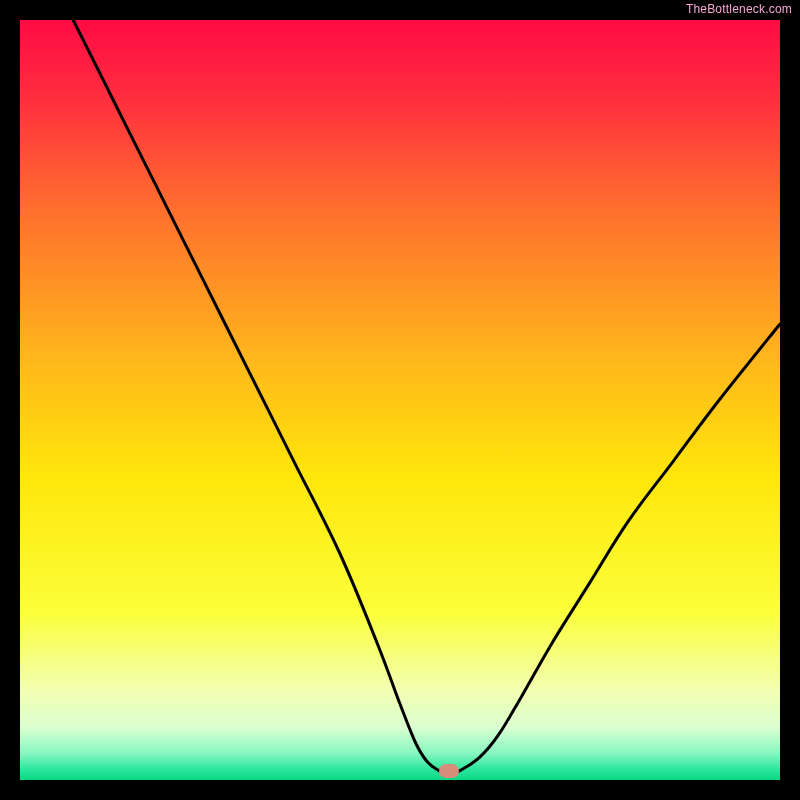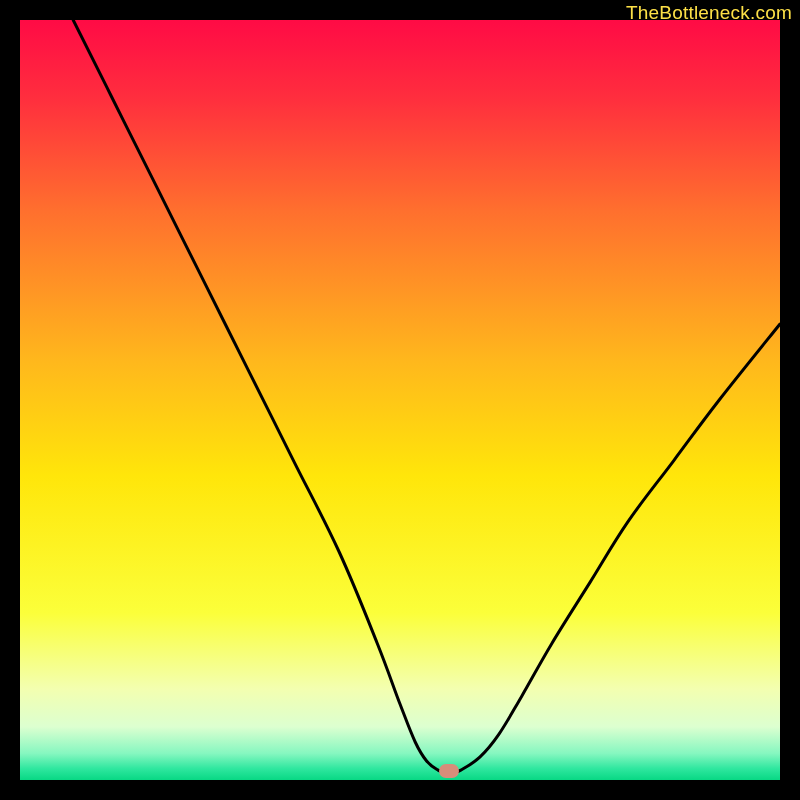--- a/index.html
+++ b/index.html
@@ -14,22 +14,22 @@
   .frame {
     position: relative;
     width: 800px;
     height: 800px;
     background: #000;
   }
   .watermark {
     position: absolute;
     top: 2px;
     right: 8px;
-    color: #fde047;
-    font-size: 19px;
+    color: #f9a8d4;
+    font-size: 12px;
     font-weight: 400;
     letter-spacing: 0.2px;
     z-index: 10;
     user-select: none;
   }
   .plot-area {
     position: absolute;
     left: 20px;
     top: 20px;
     width: 760px;

